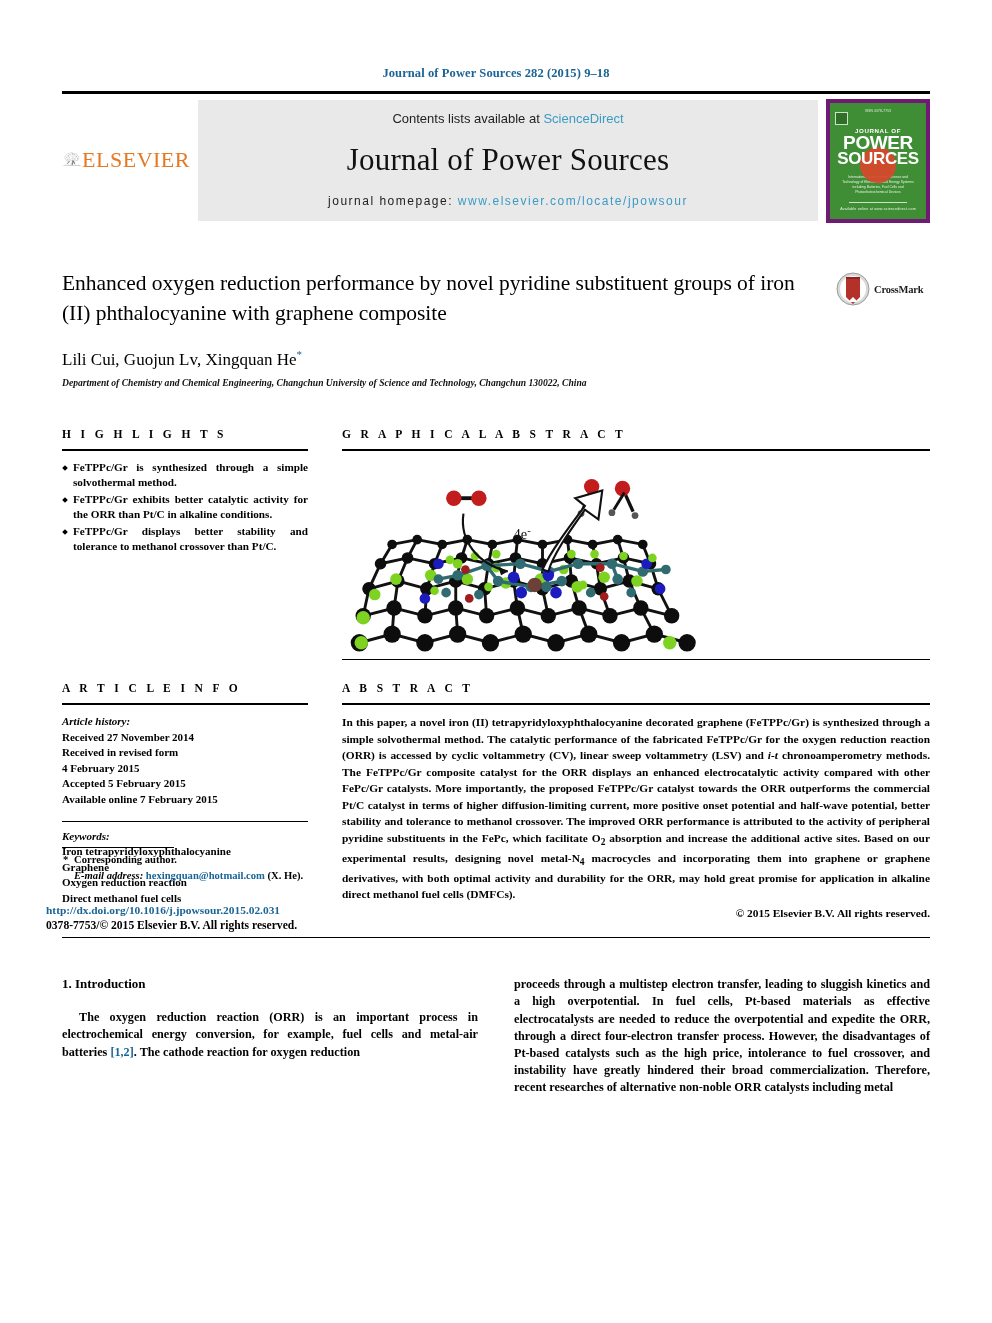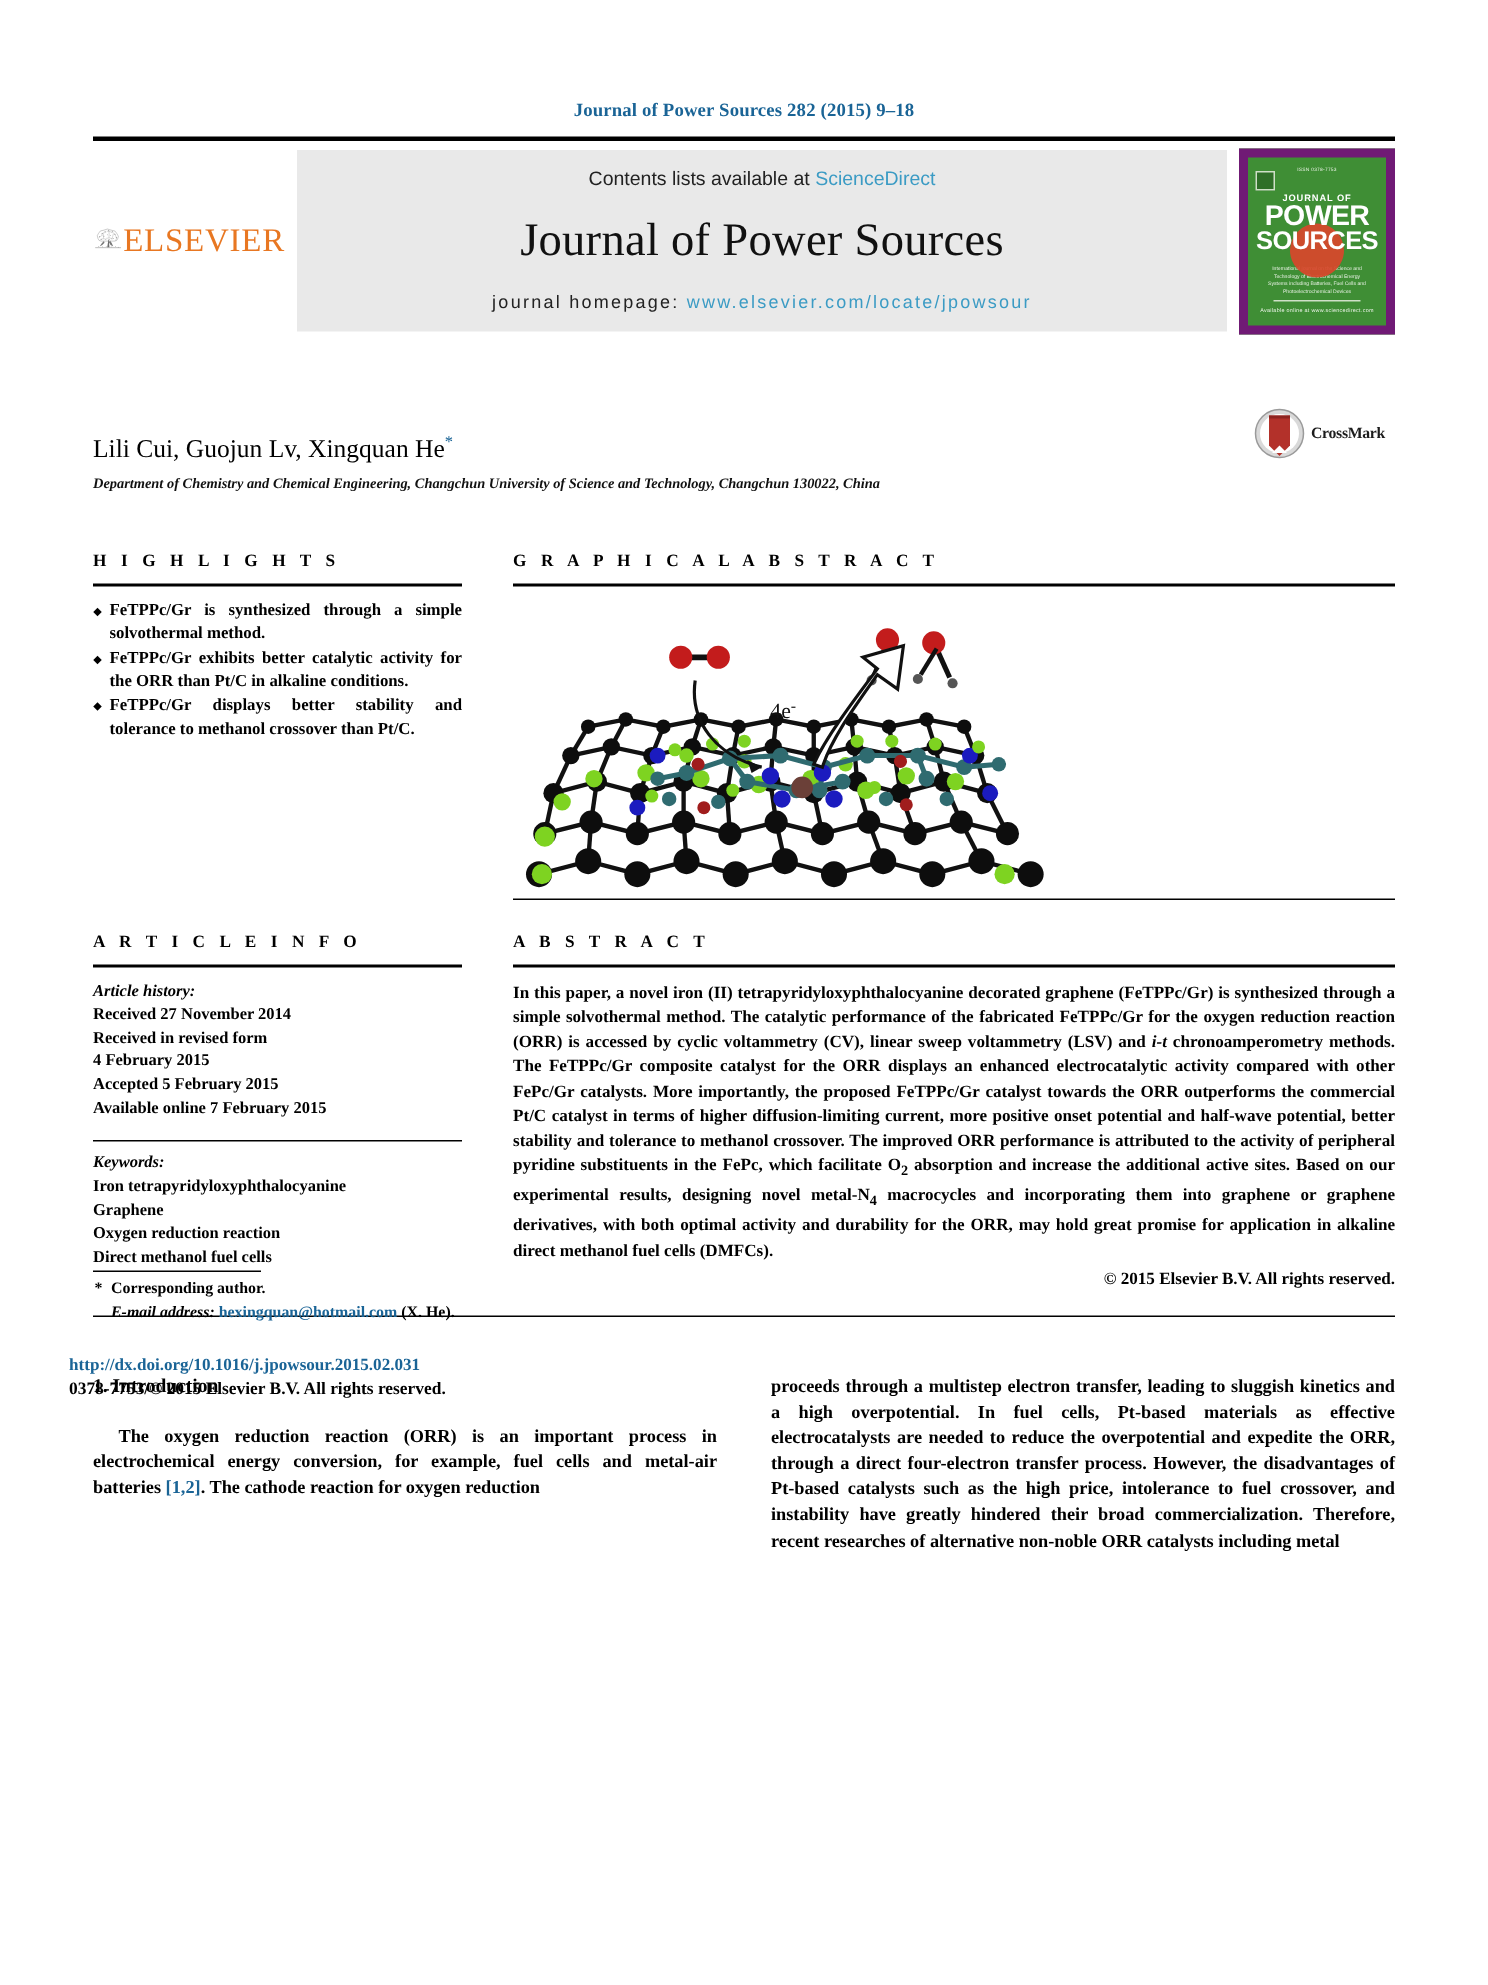--- a/index.html
+++ b/index.html
@@ -82,21 +82,21 @@
   .homepage-line {
     font-family: "Liberation Sans", sans-serif;
     font-size: 12px;
     letter-spacing: 1.5px;
     color: #222;
   }
   .homepage-line .url { color: #3b9bc4; text-align: right; }
   .cover-thumb {
     width: 104px;
     flex: 0 0 104px;
-    border: 6px solid #701a75;
+    border: 4px solid #701a75;
     background: #3f8e35;
     position: relative;
     overflow: hidden;
     height: 124px;
     align-self: center;
   }
   .cover-inner { position:absolute; inset:0; padding:6px 5px; }
   .cover-toptext {
     font-family: "Liberation Sans", sans-serif;
     font-size: 3.2px; color:#e9f2e4; text-align:center; letter-spacing:.2px;
@@ -357,20 +357,21 @@
         <div class="cover-sub">International journal on the Science and Technology of Electrochemical Energy Systems including Batteries, Fuel Cells and Photoelectrochemical Devices</div>
         <div class="cover-bottom">
           <div class="cover-rule"></div>
           <div class="cover-bottomtext">Available online at www.sciencedirect.com</div>
         </div>
       </div>
     </div>
   </div>
 
   <div class="title-block">
+    <h1 class="paper-title">Enhanced oxygen reduction performance by novel pyridine substituent groups of iron (II) phthalocyanine with graphene composite</h1>
     <div class="authors">
       <span>Lili Cui, Guojun Lv, Xingquan He</span><sup>*</sup>
     </div>
     <div class="affiliation">Department of Chemistry and Chemical Engineering, Changchun University of Science and Technology, Changchun 130022, China</div>
 
     <div class="crossmark">
       <svg width="34" height="34" viewBox="0 0 34 34">
         <circle cx="17" cy="17" r="16" fill="#d9d9d9" stroke="#9a9a9a" stroke-width="1"></circle>
         <circle cx="17" cy="17" r="13" fill="#ffffff"></circle>
         <path d="M10 5 h14 v20 l-7 7 l-7 -7 z" fill="#b3312a"></path>

